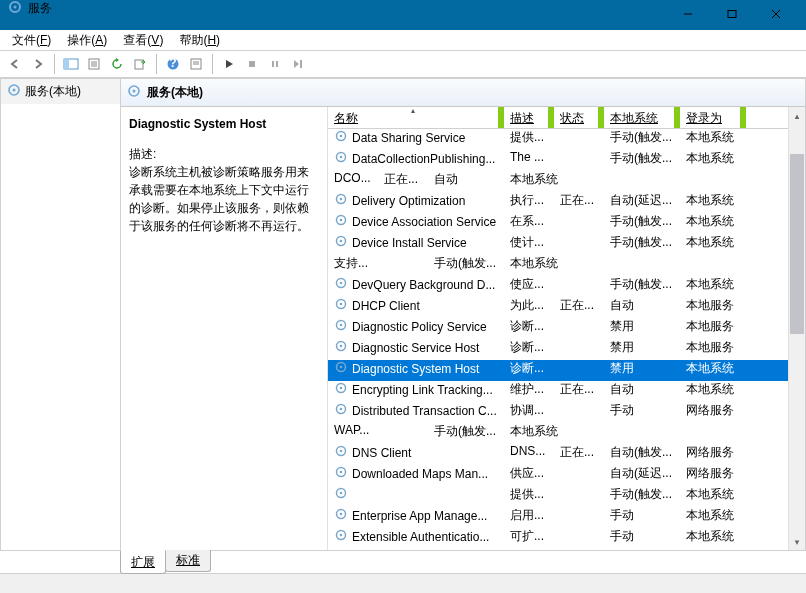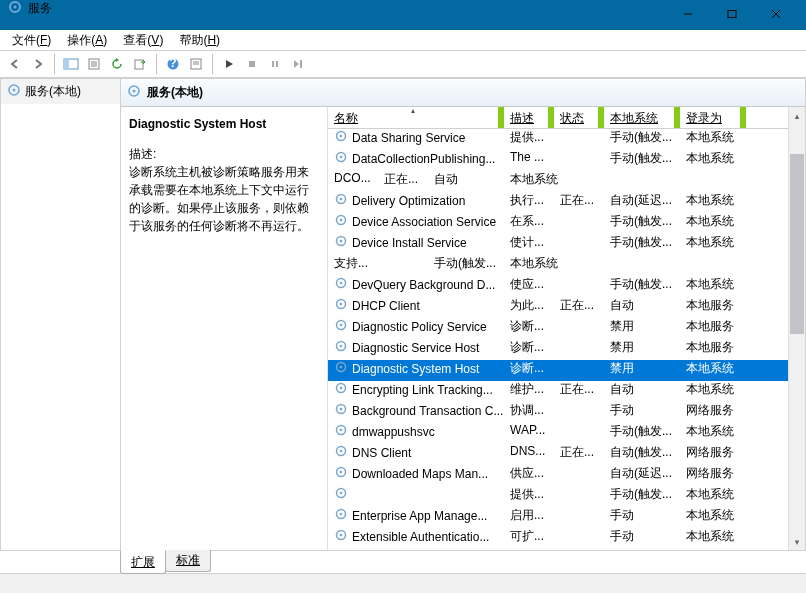--- a/index.html
+++ b/index.html
@@ -380,35 +380,28 @@
               <div class="cell col-status">正在...</div>
               <div class="cell col-startup">自动</div>
               <div class="cell col-logon">本地系统</div>
             </div>
             <div class="row">
               <div class="cell col-name icon-cell">
                 <span><svg width="14" height="14">
                     <circle cx="7" cy="7" r="4.5" fill="none" stroke="#7aa7cc" stroke-width="1.5"></circle>
                     <circle cx="7" cy="7" r="1.3" fill="#7aa7cc"></circle>
                   </svg></span>
-                <span>Background Transaction C...</span>
+                <span>Distributed Transaction C...</span>
               </div>
               <div class="cell col-desc">协调...</div>
               <div class="cell col-status"></div>
               <div class="cell col-startup">手动</div>
               <div class="cell col-logon">网络服务</div>
             </div>
             <div class="row">
-              <div class="cell col-name icon-cell">
-                <span><svg width="14" height="14">
-                    <circle cx="7" cy="7" r="4.5" fill="none" stroke="#7aa7cc" stroke-width="1.5"></circle>
-                    <circle cx="7" cy="7" r="1.3" fill="#7aa7cc"></circle>
-                  </svg></span>
-                <span>dmwappushsvc</span>
-              </div>
               <div class="cell col-desc">WAP...</div>
               <div class="cell col-status"></div>
               <div class="cell col-startup">手动(触发...</div>
               <div class="cell col-logon">本地系统</div>
             </div>
             <div class="row">
               <div class="cell col-name icon-cell">
                 <span><svg width="14" height="14">
                     <circle cx="7" cy="7" r="4.5" fill="none" stroke="#7aa7cc" stroke-width="1.5"></circle>
                     <circle cx="7" cy="7" r="1.3" fill="#7aa7cc"></circle>

